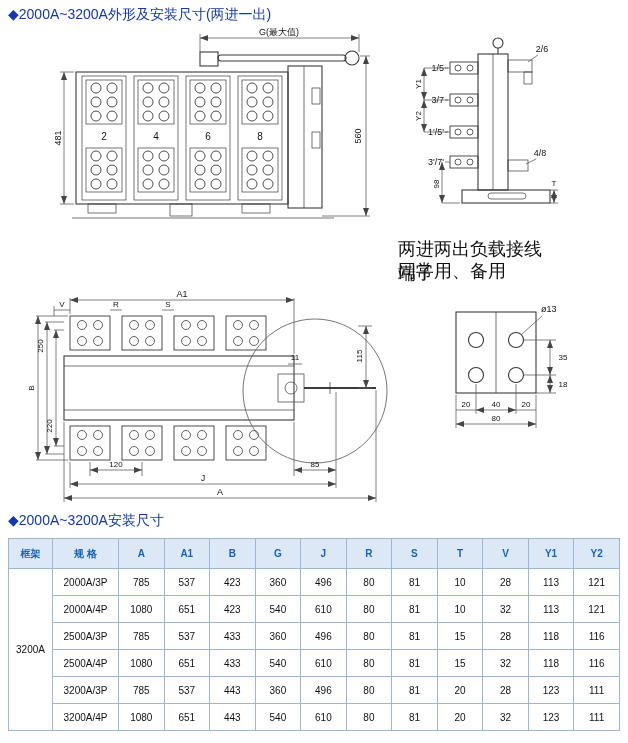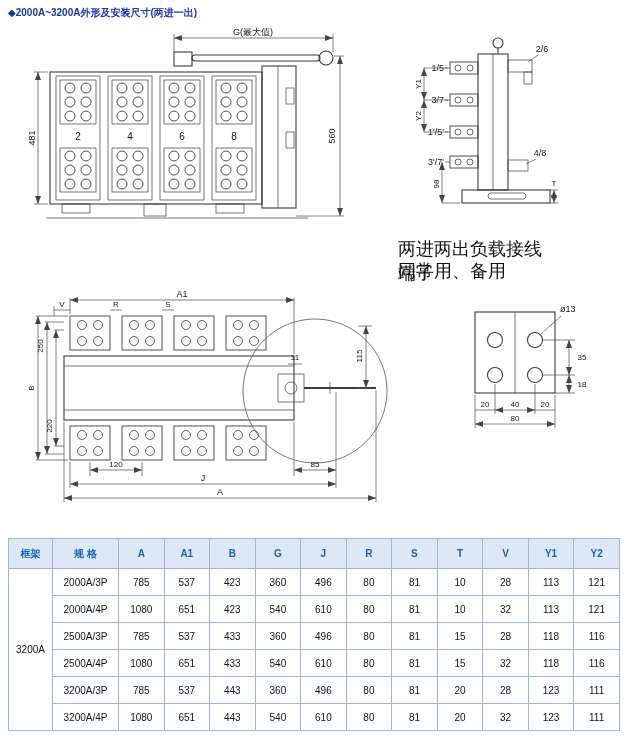--- a/index.html
+++ b/index.html
@@ -1,19 +1,19 @@
 <!DOCTYPE html>
 <html style="--title-blue: #1237b0; --header-text: #1463b8; --header-bg: #dce8f5; --table-border: #9cb6d4;"><head>
 <meta charset="utf-8">
 <style>
   * { margin:0; padding:0; box-sizing:border-box; }
   html,body { background:#ffffff; }
   #page { position:relative; width:628px; height:743px; background:#fff;
           font-family:"Liberation Sans","DejaVu Sans",sans-serif; color:#111; overflow:hidden; }
-  .section-title { position:absolute; font-size:10px; font-weight:bold; color:var(--title-blue,#1237b0); white-space:nowrap; }
+  .section-title { position:absolute; font-size:14px; font-weight:normal; color:var(--title-blue,#1237b0); white-space:nowrap; }
   .caption { position:absolute; width:160px; text-align:left; font-size:18px; color:#111; }
   .caption.sp { letter-spacing:2px; }
   .drawing { position:absolute; }
   svg { display:block; overflow:visible; font-family:inherit; }
   .obj { fill:none; stroke:#3b3b3b; stroke-width:1.1; }
   .thin { fill:none; stroke:#3b3b3b; stroke-width:0.7; }
   .dim { fill:none; stroke:#555; stroke-width:0.75; }
   .balloon { fill:none; stroke:#666; stroke-width:0.9; }
   .dt  { font-size:9px; fill:#111; }
   .dt8 { font-size:8px; fill:#111; }
@@ -24,21 +24,21 @@
                   font-weight:bold; height:30px; border:1px solid var(--table-border,#9cb6d4); text-align:center; }
   #dim-table td { text-align:center; height:27px; border:1px solid var(--table-border,#9cb6d4); color:#111; }
 </style>
 </head>
 <body>
 
 <div id="page">
 
   <div class="section-title" style="left:8px; top:6px;">◆2000A~3200A外形及安装尺寸(两进一出)</div>
 
-  <div class="drawing" style="left:28px; top:28px;">
+  <div class="drawing" style="left:54px; top:28px;">
     <svg width="322" height="212" viewBox="0 0 322 212">
       <defs>
         <marker id="f-s" markerWidth="9" markerHeight="6" refX="0" refY="3" orient="auto" markerUnits="userSpaceOnUse">
             <path d="M8,0 L0,3 L8,6 Z" fill="#444"></path>
           </marker>
         <marker id="f-e" markerWidth="9" markerHeight="6" refX="8" refY="3" orient="auto" markerUnits="userSpaceOnUse">
             <path d="M0,0 L8,3 L0,6 Z" fill="#444"></path>
           </marker>
         <g id="padF">
             <rect x="0" y="0" width="36" height="44" fill="none" stroke="#3b3b3b" stroke-width="0.7"></rect>
@@ -293,21 +293,21 @@
 
       <g class="dim">
         <line x1="34" y1="136" x2="34" y2="216"></line>
         <line x1="346" y1="104" x2="346" y2="216"></line>
         <line x1="34" y1="212" x2="346" y2="212" marker-start="url(#p-s)" marker-end="url(#p-e)"></line>
       </g>
       <text class="dt" x="190" y="209" text-anchor="middle">A</text>
     </svg>
   </div>
 
-  <div class="drawing" style="left:447px; top:298px;">
+  <div class="drawing" style="left:428px; top:298px;">
     <svg width="150" height="150" viewBox="0 0 150 150">
       <defs>
         <marker id="d-s" markerWidth="9" markerHeight="6" refX="0" refY="3" orient="auto" markerUnits="userSpaceOnUse">
             <path d="M8,0 L0,3 L8,6 Z" fill="#444"></path>
           </marker>
         <marker id="d-e" markerWidth="9" markerHeight="6" refX="8" refY="3" orient="auto" markerUnits="userSpaceOnUse">
             <path d="M0,0 L8,3 L0,6 Z" fill="#444"></path>
           </marker>
       </defs>
       <g class="obj">
@@ -342,20 +342,21 @@
         <line x1="28" y1="126" x2="108" y2="126" marker-start="url(#d-s)" marker-end="url(#d-e)"></line>
       </g>
       <text class="dt8" x="38" y="109" text-anchor="middle">20</text>
       <text class="dt8" x="68" y="109" text-anchor="middle">40</text>
       <text class="dt8" x="98" y="109" text-anchor="middle">20</text>
       <text class="dt8" x="68" y="123" text-anchor="middle">80</text>
     </svg>
   </div>
 
 
+  <div class="section-title" style="left:8px; top:512px;">◆2000A~3200A安装尺寸</div>
 
   <table id="dim-table">
     <colgroup>
       <col style="width:44px">
         <col style="width:66px">
       <col>
         <col>
         <col>
         <col>
         <col>

